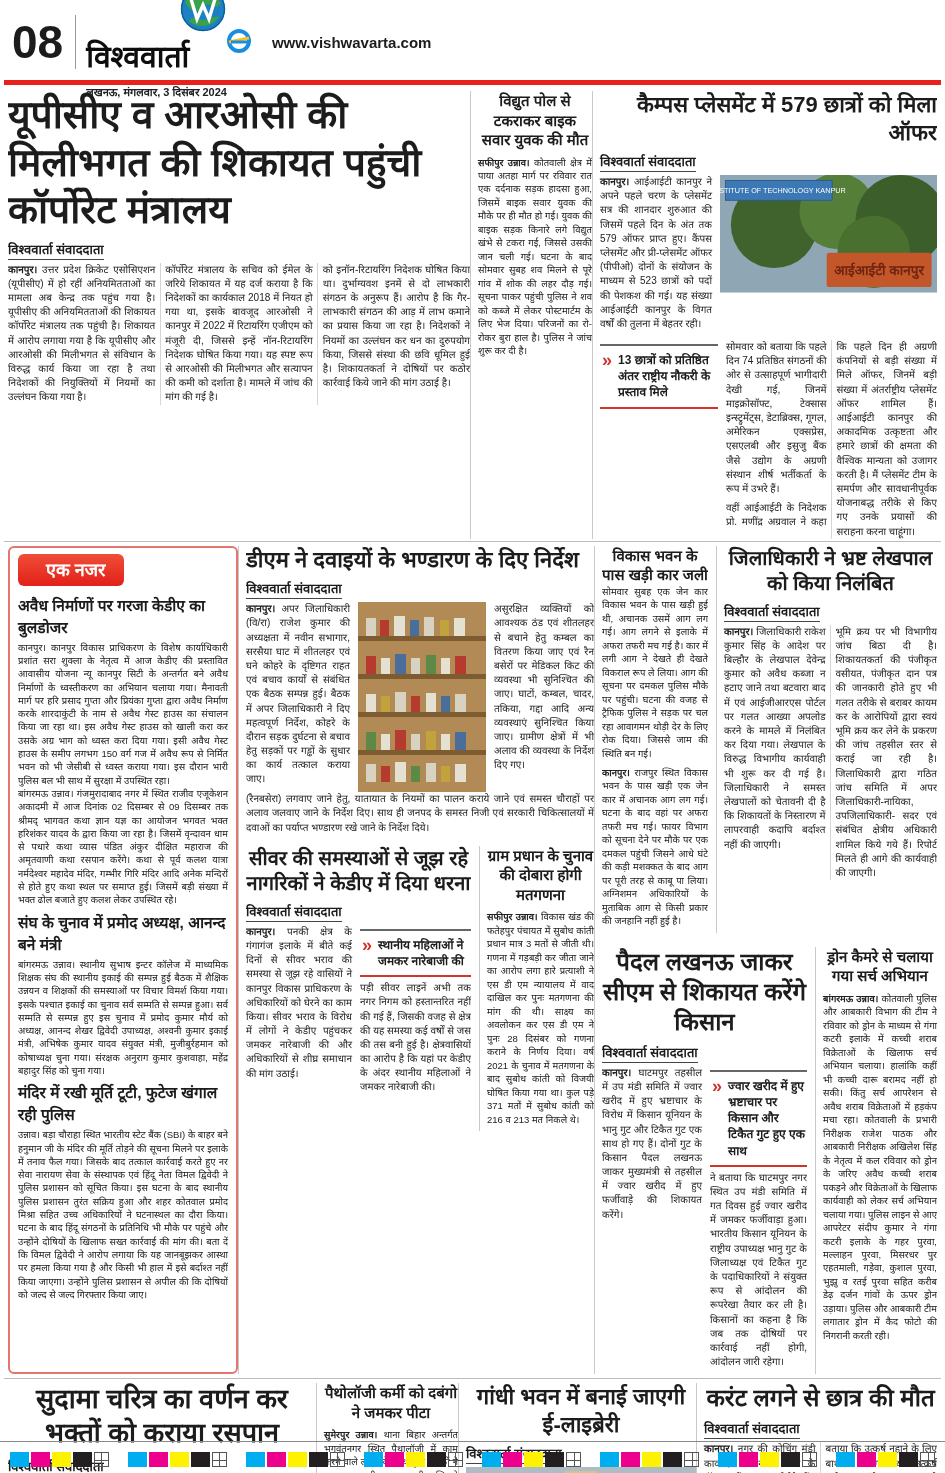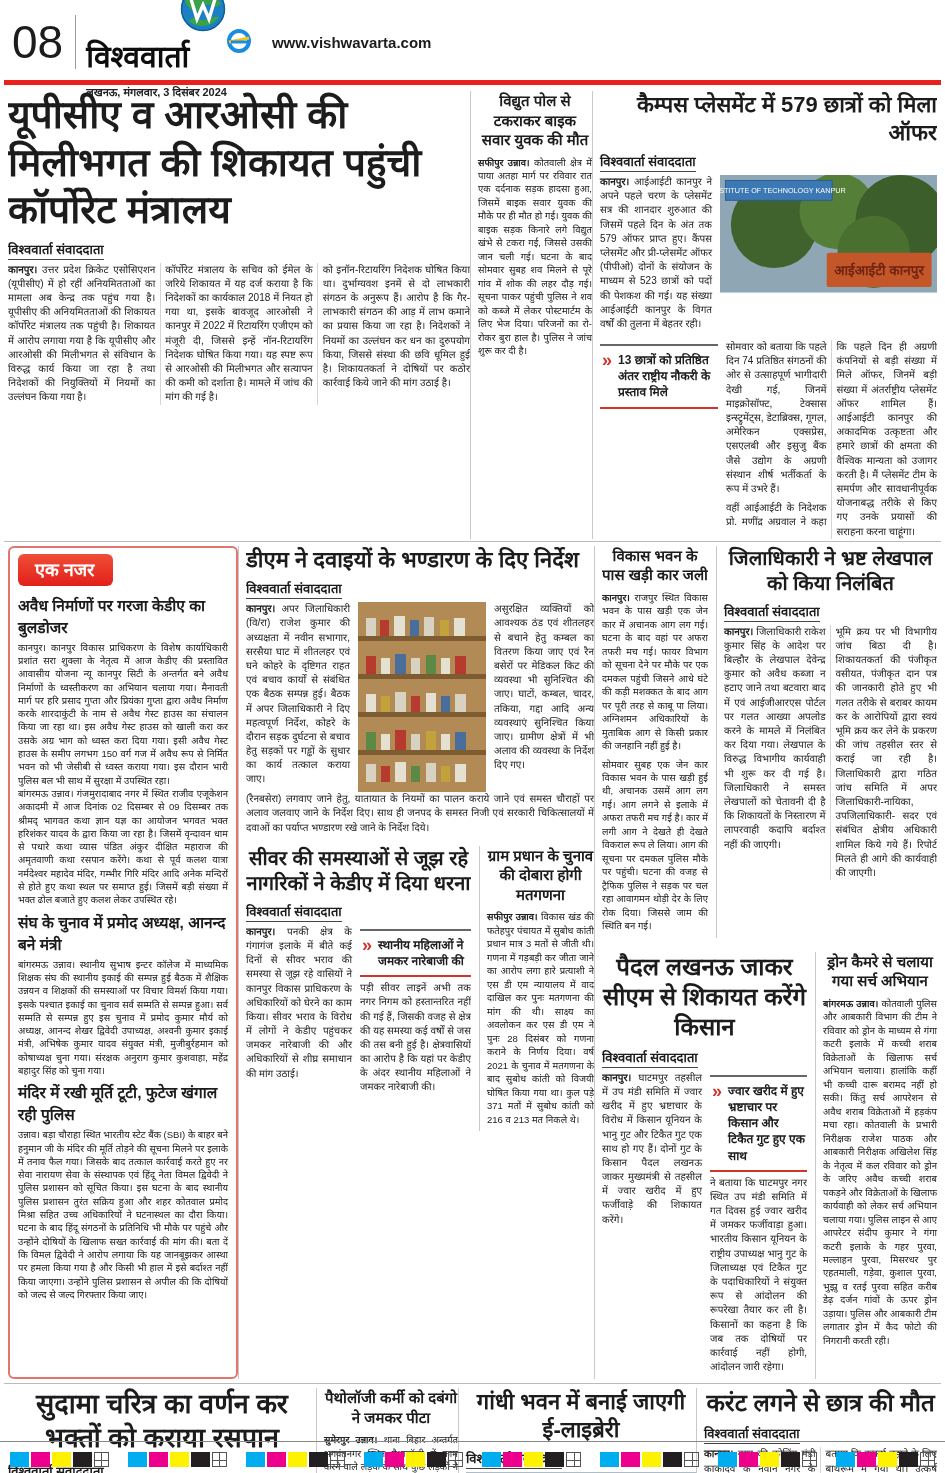--- a/index.html
+++ b/index.html
@@ -2,21 +2,21 @@
 <html lang="hi"><head>
 <meta charset="utf-8">
 <style>
   * { margin:0; padding:0; box-sizing:border-box; }
   body { background:#e9e9e9; font-family:"Liberation Sans", sans-serif; }
   .page { width:945px; height:1473px; margin:0 auto; background:#ffffff; color:#1c1c1c;
           overflow:hidden; position:relative; padding:6px 4px 0 4px; }
 
   
   header.masthead-bar { display:flex; align-items:center; height:72px; padding:0 8px; }
-  .pgnum { font-size:46px; font-weight:400; line-height:1; padding-right:12px; }
+  .pgnum { font-size:46px; font-weight:700; line-height:1; padding-right:12px; }
   .hdr-sep { width:1px; height:54px; background:#999; margin-right:10px; }
   .logo-block { display:flex; align-items:flex-end; gap:4px;flex-direction:column; }
   .brand-stack { display:flex; flex-direction:column; }
   .brand { font-size:30px; font-weight:700; color:#0d0d0d; line-height:1.05; }
   .brand-date { font-size:11px; font-weight:700; color:#222; margin-top:11px; }
   .section-title { flex:1; text-align:center; font-size:24px; font-weight:700; }
   .site { display:flex; align-items:center; gap:21px; font-size:15px; font-weight:700; }
   .redbar { height:5px; background:#e8211d; margin:2px 0 4px 0; }
 
   
@@ -41,21 +41,21 @@
   .photo { display:block; width:100%; }
 
   
   .row1 { display:grid; grid-template-columns:462px 122px 1fr; gap:0; padding:2px 4px; min-height:278px; }
   .row2 { display:grid; grid-template-columns:230px 356px 1fr; padding:4px 4px; min-height:498px; border-top:1px solid #bbb; }
   .row3 { display:grid; grid-template-columns:308px 142px 238px 1fr; padding:4px 4px; min-height:300px; border-top:1px solid #bbb; }
 
   
   .eknazar { border:2px solid #e2766f; border-radius:6px; padding:6px 8px; height:100%; }
   .eknazar-title { background:linear-gradient(#f04e37,#e2201a); color:#fff; font-size:18px; font-weight:700;
-                   display:inline-block; padding:3px 18px 5px 17px; border-radius:6px; margin-bottom:4px; }
+                   display:inline-block; padding:3px 18px 5px 28px; border-radius:6px; margin-bottom:4px; }
   .eknazar h4 { font-size:15.5px; font-weight:700; margin:4px 0 3px 0; }
   .eknazar p { font-size:9.5px; line-height:1.4; text-align:justify; color:#222; }
 
   
   .colorbars { position:absolute; bottom:6px; left:0; width:100%; border-top:1px solid #888;
                padding-top:10px; display:flex; justify-content:space-around; }
   .cmyk-group { display:flex; gap:2px; align-items:center; }
   .sw { width:19px; height:15px; display:inline-block; }
   .sw.c { background:#00aeef; } .sw.m { background:#ec008c; }
   .sw.y { background:#fff200; } .sw.k { background:#231f20; }
@@ -262,22 +262,22 @@
           <h3 class="h-sm">ग्राम प्रधान के चुनाव की दोबारा होगी मतगणना</h3>
           <p class="body gap-top"><b>सफीपुर उन्नाव।</b> <span>विकास खंड की फतेहपुर पंचायत में सुबोध कांती प्रधान मात्र 3 मतों से जीती थी। गणना में गड़बड़ी कर जीता जाने का आरोप लगा हारे प्रत्याशी ने एस डी एम न्यायालय में वाद दाखिल कर पुनः मतगणना की मांग की थी। साक्ष्य का अवलोकन कर एस डी एम ने पुनः 28 दिसंबर को गणना कराने के निर्णय दिया। वर्ष 2021 के चुनाव में मतगणना के बाद सुबोध कांती को विजयी घोषित किया गया था। कुल पड़े 371 मतों में सुबोध कांती को 216 व 213 मत निकले थे।</span></p>
         </article>
       </div>
     </div>
 
     <div class="vline">
       <div class="flexrow">
         <article class="small-art" style="width:106px">
           <h3 class="h-sm">विकास भवन के पास खड़ी कार जली</h3>
+          <p class="body">सोमवार सुबह एक जेन कार विकास भवन के पास खड़ी हुई थी, अचानक उसमें आग लग गई। आग लगने से इलाके में अफरा तफरी मच गई है। कार में लगी आग ने देखते ही देखते विकराल रूप ले लिया। आग की सूचना पर दमकल पुलिस मौके पर पहुंची। घटना की वजह से ट्रैफिक पुलिस ने सड़क पर चल रहा आवागमन थोड़ी देर के लिए रोक दिया। जिससे जाम की स्थिति बन गई।</p>
           <p class="body gap-top"><b>कानपुर।</b> <span>राजपुर स्थित विकास भवन के पास खड़ी एक जेन कार में अचानक आग लग गई। घटना के बाद वहां पर अफरा तफरी मच गई। फायर विभाग को सूचना देने पर मौके पर एक दमकल पहुंची जिसने आधे घंटे की कड़ी मशक्कत के बाद आग पर पूरी तरह से काबू पा लिया। अग्निशमन अधिकारियों के मुताबिक आग से किसी प्रकार की जनहानि नहीं हुई है।</span></p>
-          <p class="body">सोमवार सुबह एक जेन कार विकास भवन के पास खड़ी हुई थी, अचानक उसमें आग लग गई। आग लगने से इलाके में अफरा तफरी मच गई है। कार में लगी आग ने देखते ही देखते विकराल रूप ले लिया। आग की सूचना पर दमकल पुलिस मौके पर पहुंची। घटना की वजह से ट्रैफिक पुलिस ने सड़क पर चल रहा आवागमन थोड़ी देर के लिए रोक दिया। जिससे जाम की स्थिति बन गई।</p>
         </article>
         <article class="vline" style="flex:1">
           <h2 class="h-md">जिलाधिकारी ने भ्रष्ट लेखपाल को किया निलंबित</h2>
           <div class="byline">विश्ववार्ता संवाददाता</div>
           <div class="cols2">
             <p class="body"><b>कानपुर।</b> <span>जिलाधिकारी राकेश कुमार सिंह के आदेश पर बिल्हौर के लेखपाल देवेन्द्र कुमार को अवैध कब्जा न हटाए जाने तथा बटवारा बाद में एवं आईजीआरएस पोर्टल पर गलत आख्या अपलोड करने के मामले में निलंबित कर दिया गया। लेखपाल के विरुद्ध विभागीय कार्यवाही भी शुरू कर दी गई है। जिलाधिकारी ने समस्त लेखपालों को चेतावनी दी है कि शिकायतों के निस्तारण में लापरवाही कदापि बर्दाश्त नहीं की जाएगी।</span></p>
             <p class="body">भूमि क्रय पर भी विभागीय जांच बिठा दी है। शिकायतकर्ता की पंजीकृत वसीयत, पंजीकृत दान पत्र की जानकारी होते हुए भी गलत तरीके से बराबर कायम कर के आरोपियों द्वारा स्वयं भूमि क्रय कर लेने के प्रकरण की जांच तहसील स्तर से कराई जा रही है। जिलाधिकारी द्वारा गठित जांच समिति में अपर जिलाधिकारी-नायिका, उपजिलाधिकारी- सदर एवं संबंधित क्षेत्रीय अधिकारी शामिल किये गये हैं। रिपोर्ट मिलते ही आगे की कार्यवाही की जाएगी।</p>
           </div>
         </article>
       </div>

